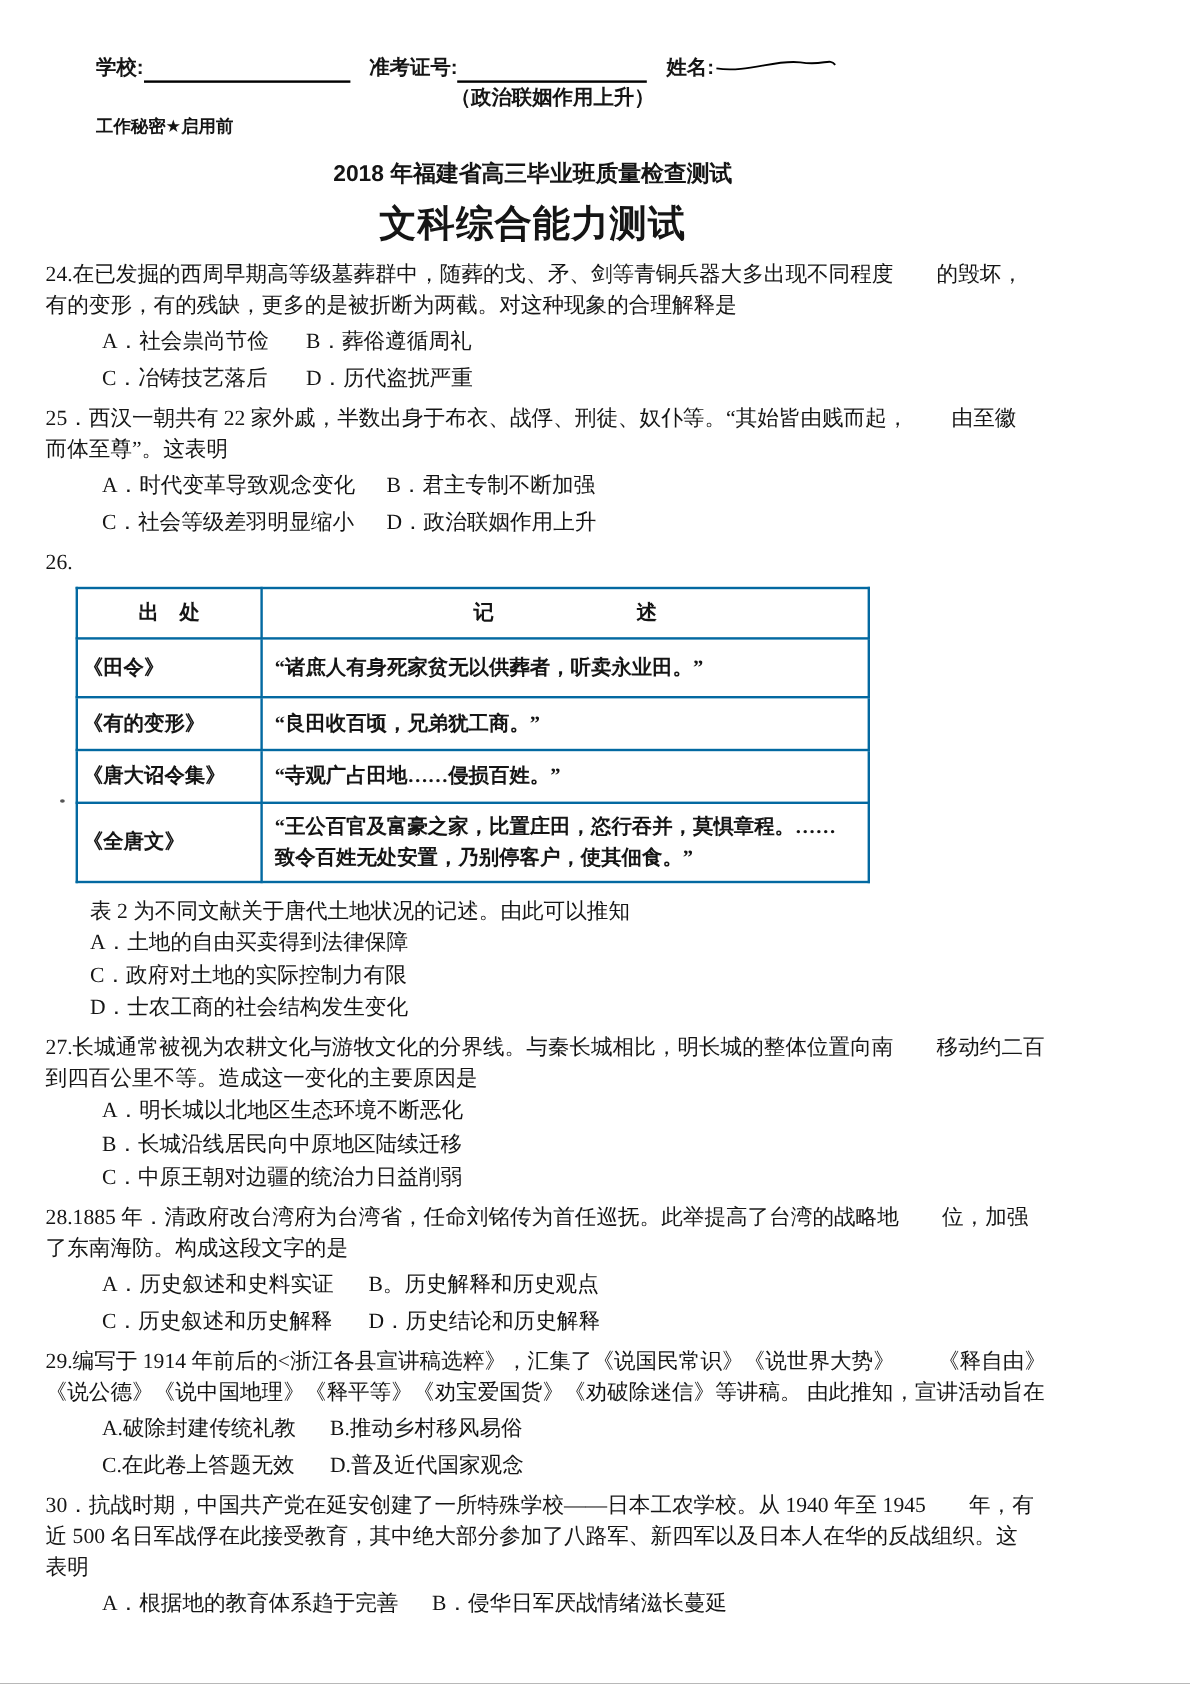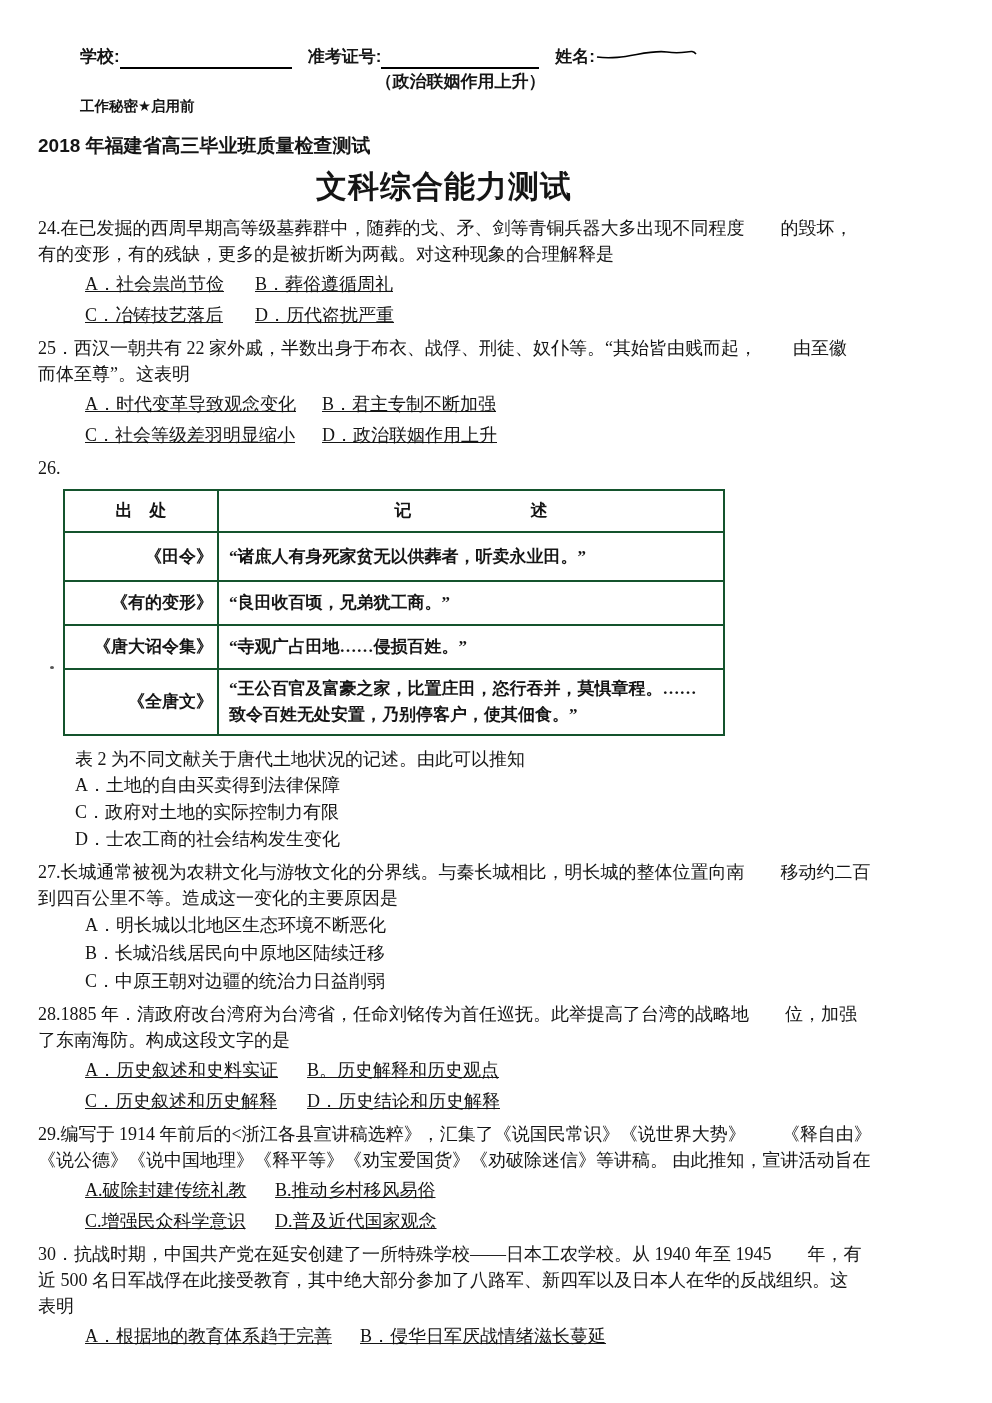--- a/index.html
+++ b/index.html
@@ -23,43 +23,43 @@
   .bl-school{width:172px;margin-right:16px;}
   .bl-admission{width:158px;margin-right:16px;}
   .name-squiggle{display:inline-block;vertical-align:bottom;}
   .notice-row{width:845px;text-align:center;
     font-family:"Liberation Sans","DejaVu Sans",sans-serif;
     font-weight:bold;font-size:17px;line-height:24px;margin-top:1px;}
   .secret-row{font-family:"Liberation Sans","DejaVu Sans",sans-serif;
     font-weight:bold;font-size:14.5px;line-height:22px;margin-top:1px;padding-left:42px;}
 
   
-  .subtitle{width:812px;text-align:left;
+  .subtitle{width:812px;text-align:center;
     font-family:"Liberation Sans","DejaVu Sans",sans-serif;
     font-weight:bold;font-size:19px;line-height:26px;margin-top:16px;}
   .main-title{width:812px;text-align:center;
     font-family:"Liberation Sans","DejaVu Sans",sans-serif;
     font-weight:bold;font-size:31px;line-height:44px;margin-top:6px;letter-spacing:1px;}
 
   
   .question{margin-top:6px;}
   .q-line{white-space:pre-wrap;}
   .opt-row{display:flex;padding-left:47px;margin:4px 0 2px 0;line-height:27px;white-space:pre-wrap;}
-  .opt-cell{white-space:pre-wrap;text-decoration:underline;}
+  .opt-cell{white-space:pre-wrap;}
   .mw170{min-width:170px;} .mw237{min-width:237px;} .mw222{min-width:222px;}
   .mw190{min-width:190px;} .mw275{min-width:275px;}
   .opt-line{padding-left:47px;line-height:28px;white-space:pre-wrap;}
   .opt-line26{padding-left:37px;line-height:27px;white-space:pre-wrap;}
   .stem-indent{padding-left:37px;white-space:pre-wrap;}
 
   
   .doc-table{border-collapse:collapse;margin:8px 0 10px 25px;width:662px;
     font-size:17px;font-weight:600;}
-  .doc-table td{border:2px solid #14532d;padding:2px 10px;vertical-align:middle;}
-  .doc-table .c-src{width:144px;text-align:right;padding:2px 4px;}
+  .doc-table td{border:2px solid #0369a1;padding:2px 10px;vertical-align:middle;}
+  .doc-table .c-src{width:144px;text-align:left;padding:2px 4px;}
   .doc-table .hrow td{height:36px;text-align:center;font-weight:bold;}
   .doc-table .r1 td{height:43px;} .doc-table .r2 td{height:38px;}
   .doc-table .r3 td{height:38px;} .doc-table .r4 td{height:60px;}
   .cell-text{white-space:pre-wrap;}
 
   .stray-dot{position:absolute;left:50px;top:666px;width:4px;height:3px;
     background:#555;border-radius:50%;}
 </style>
 </head>
 <body>
@@ -168,21 +168,21 @@
     </div>
 
     <div class="question">
       <div class="q-line">29.编写于 1914 年前后的&lt;浙江各县宣讲稿选粹》，汇集了《说国民常识》《说世界大势》　　《释自由》</div>
       <div class="q-line">《说公德》《说中国地理》《释平等》《劝宝爱国货》《劝破除迷信》等讲稿。 由此推知，宣讲活动旨在</div>
       <div class="opt-row">
         <span class="opt-cell mw190">A.破除封建传统礼教</span>
         <span class="opt-cell">B.推动乡村移风易俗</span>
       </div>
       <div class="opt-row">
-        <span class="opt-cell mw190">C.增强民众科学意识</span>
+        <span class="opt-cell mw190">C.在此卷上答题无效</span>
         <span class="opt-cell">D.普及近代国家观念</span>
       </div>
     </div>
 
     <div class="question">
       <div class="q-line">30．抗战时期，中国共产党在延安创建了一所特殊学校——日本工农学校。从 1940 年至 1945　　年，有</div>
       <div class="q-line">近 500 名日军战俘在此接受教育，其中绝大部分参加了八路军、新四军以及日本人在华的反战组织。这</div>
       <div class="q-line">表明</div>
       <div class="opt-row">
         <span class="opt-cell mw275">A．根据地的教育体系趋于完善</span>

